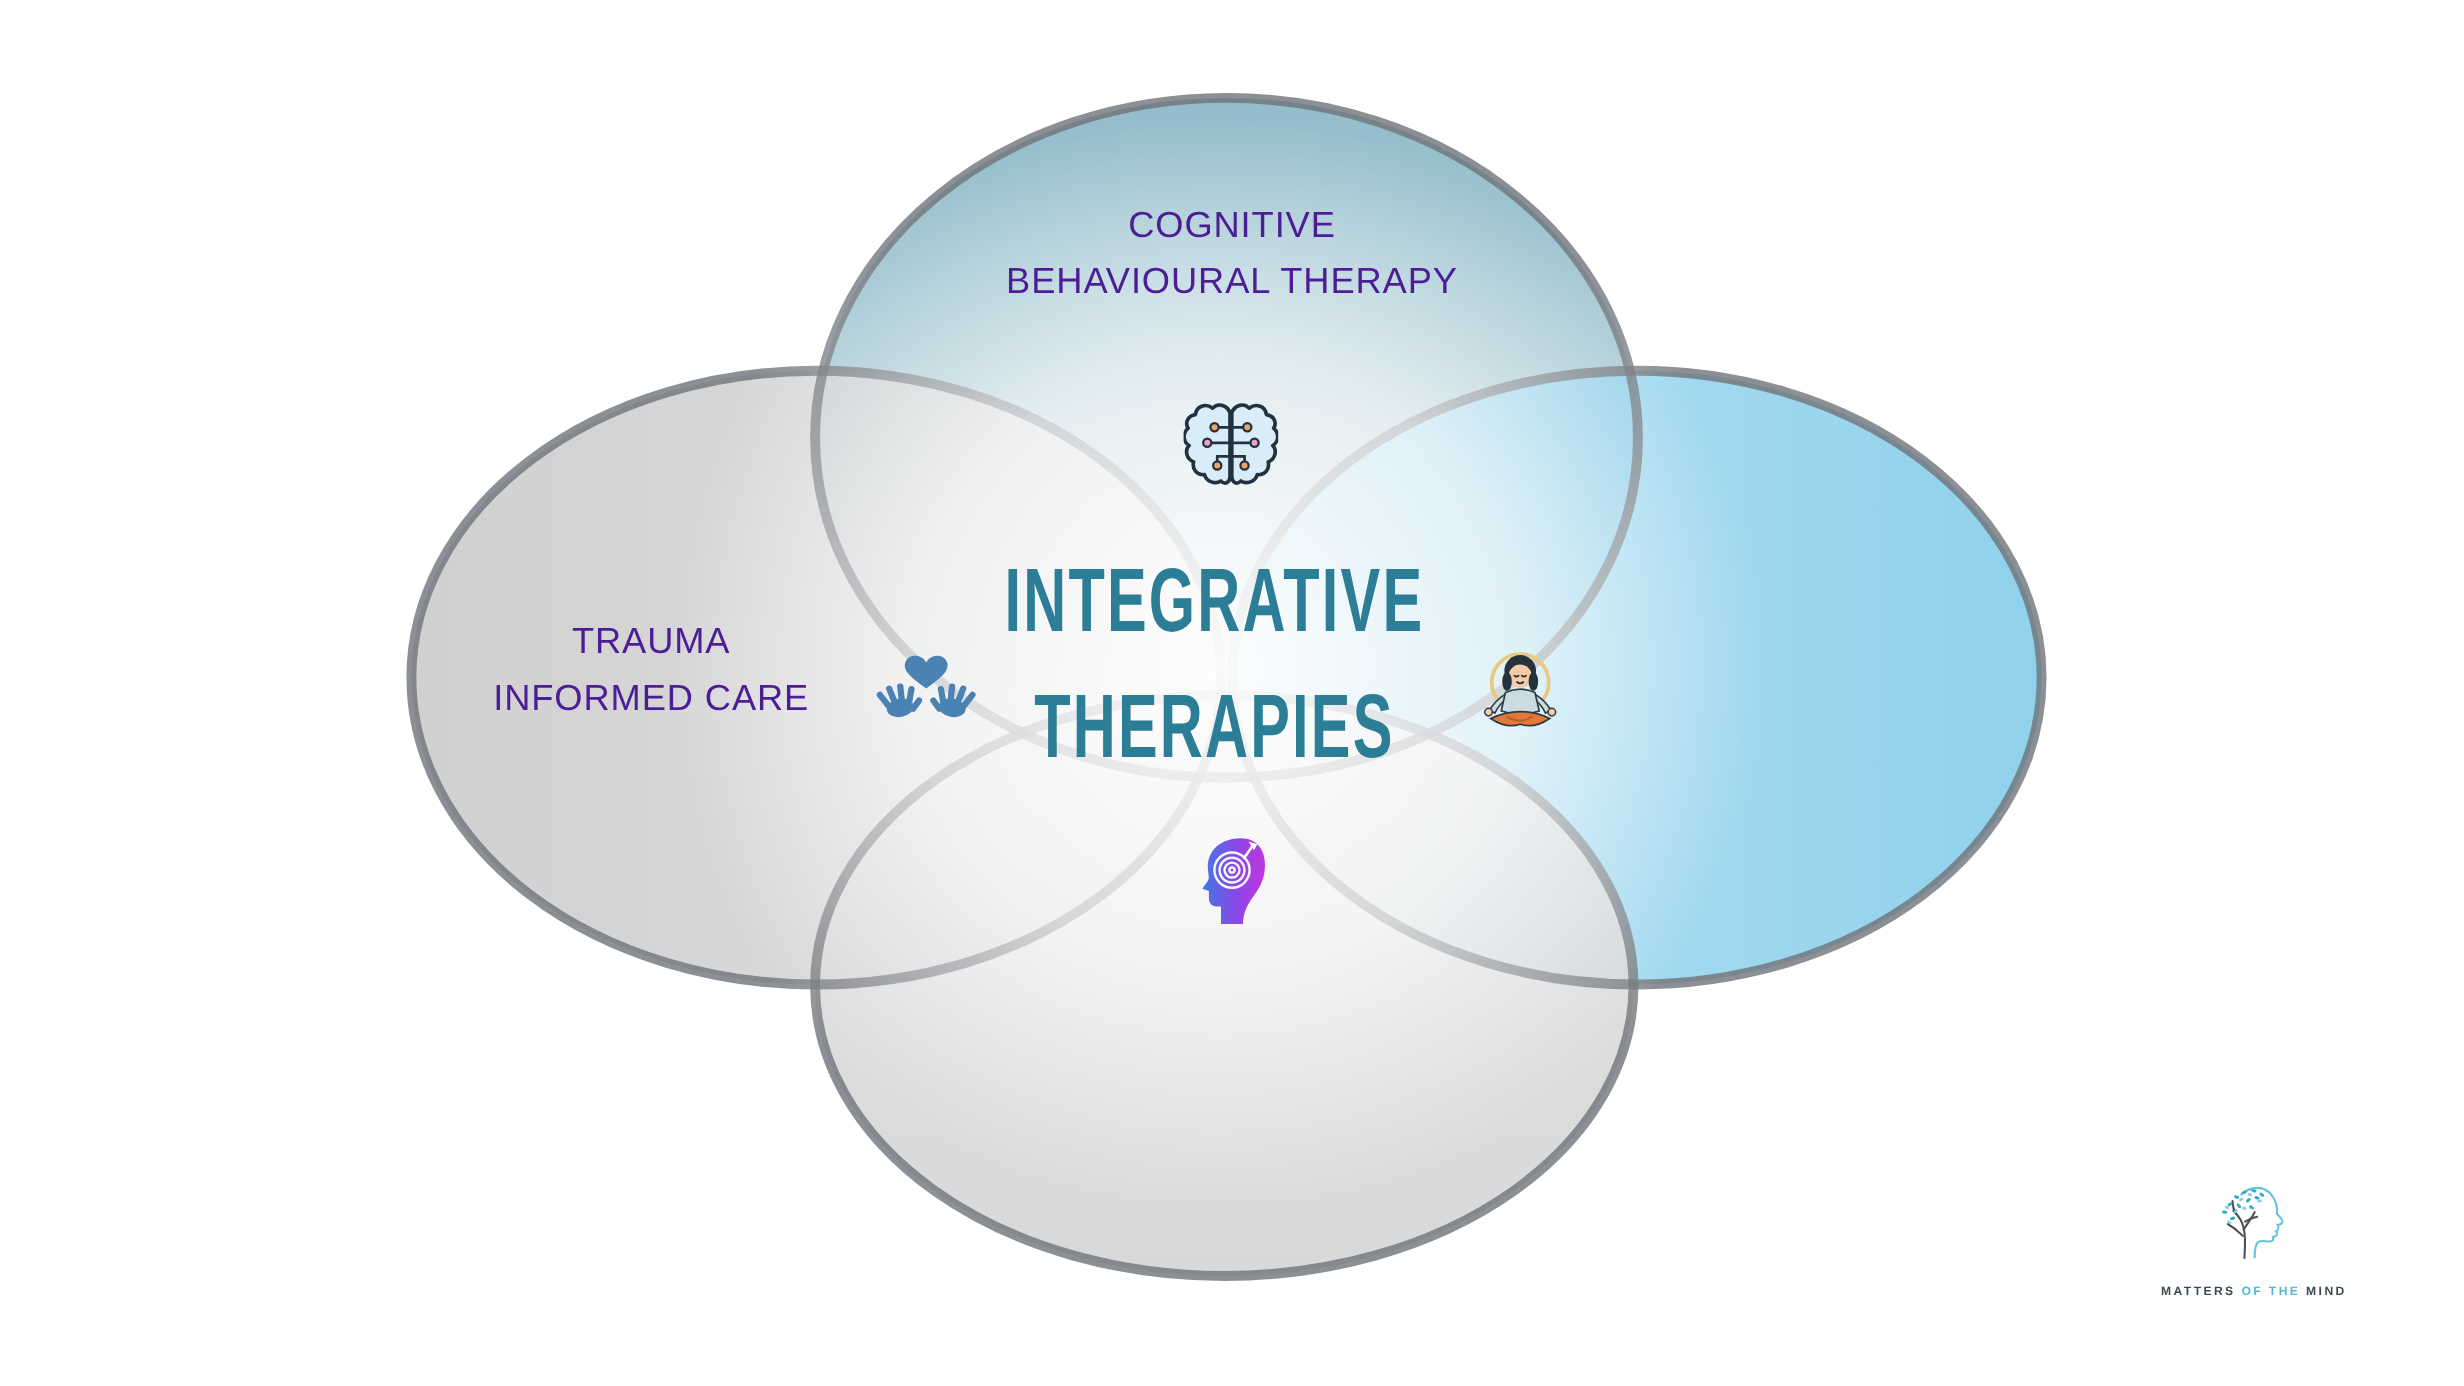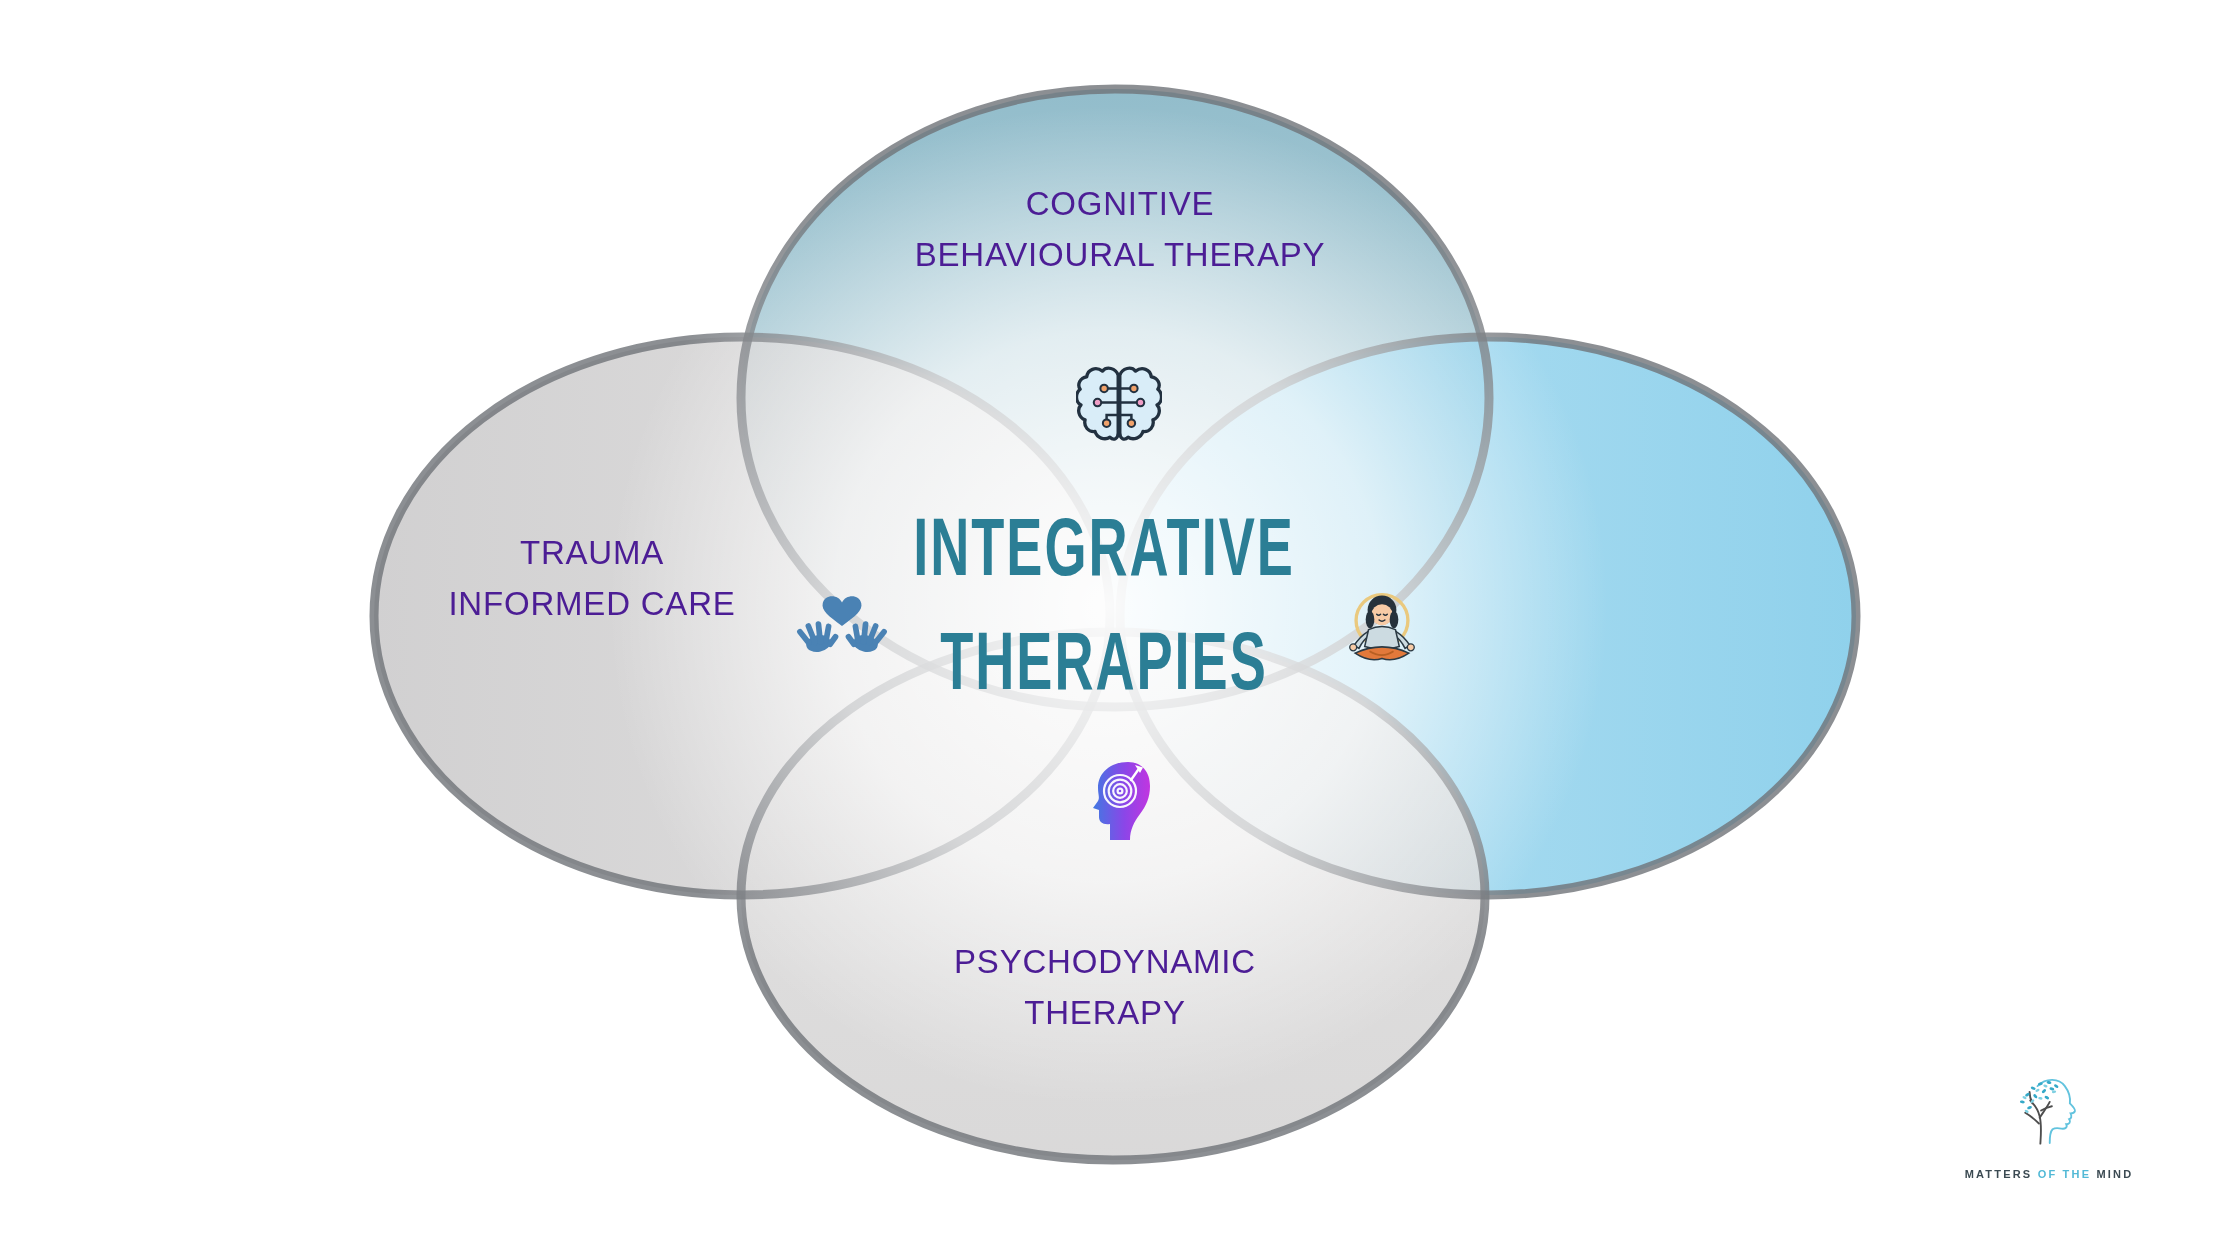--- a/index.html
+++ b/index.html
@@ -185,24 +185,22 @@
       <circle cx="32" cy="31" r="2.4"></circle>
     </g>
     <g stroke="#ffffff" stroke-width="2.4" stroke-linecap="round">
       <line x1="50" y1="10" x2="43" y2="20"></line>
     </g>
     <path d="M47,5 L55,7.5 L52,13 Z" fill="#ffffff"></path>
   </svg>
 
   <div class="set-label" style="left:1120px; top:229px;">COGNITIVE
 BEHAVIOURAL THERAPY</div>
-  <div class="set-label" style="left:592px; top:578px;">TRAUMA
+  <div class="set-label" style="left:592px; top:608px;">TRAUMA
 INFORMED CARE</div>
-  <div class="set-label" style="left:1105px; top:987px;">PSYCHODYNAMIC
-THERAPY</div>
 
   <div class="main-title" style="left:1104px; top:604px;">INTEGRATIVE
 THERAPIES</div>
 
   <div class="logo">
     <svg class="logo-graphic" width="72" height="72" viewBox="0 0 100 100">
       <path fill="none" stroke="#62c3de" stroke-width="2.6" stroke-linecap="round" d="M34,14 C46,2 64,3 72,14 C78,22 80,30 79,38 C84,43 87,47 86,49 C85,51 82,52 80,52 C82,56 81,59 78,60 C81,64 78,67 74,67 C76,71 73,74 67,73 C62,72 58,72 55,74 C52,77 51,84 51,93"></path>
       <g fill="none" stroke="#4e4e4e" stroke-width="2.6" stroke-linecap="round">
         <path d="M38,94 C39,78 40,68 37,56 C35,46 30,40 24,34"></path>
         <path d="M37,58 C42,50 47,44 51,36"></path>

